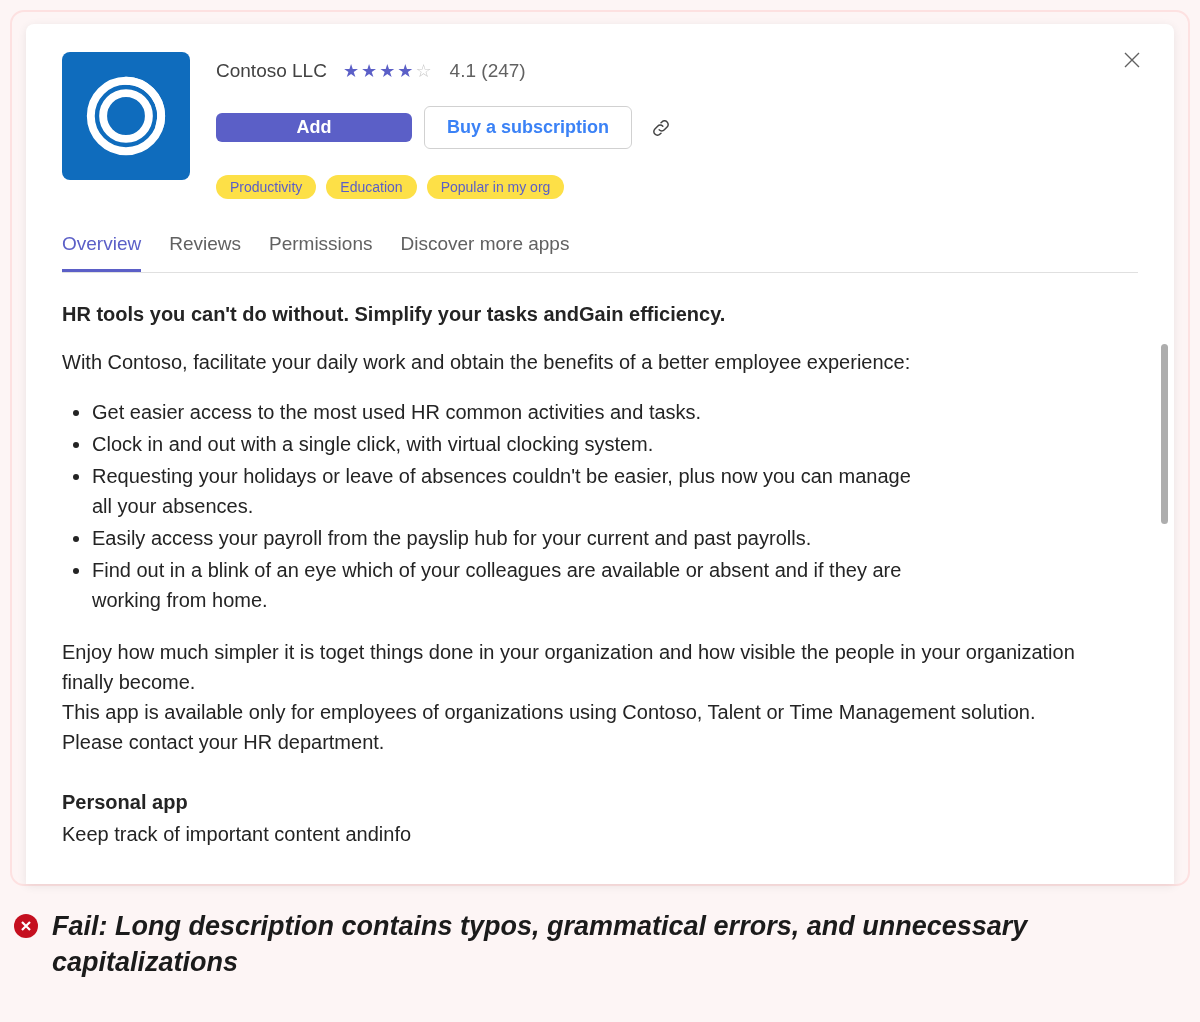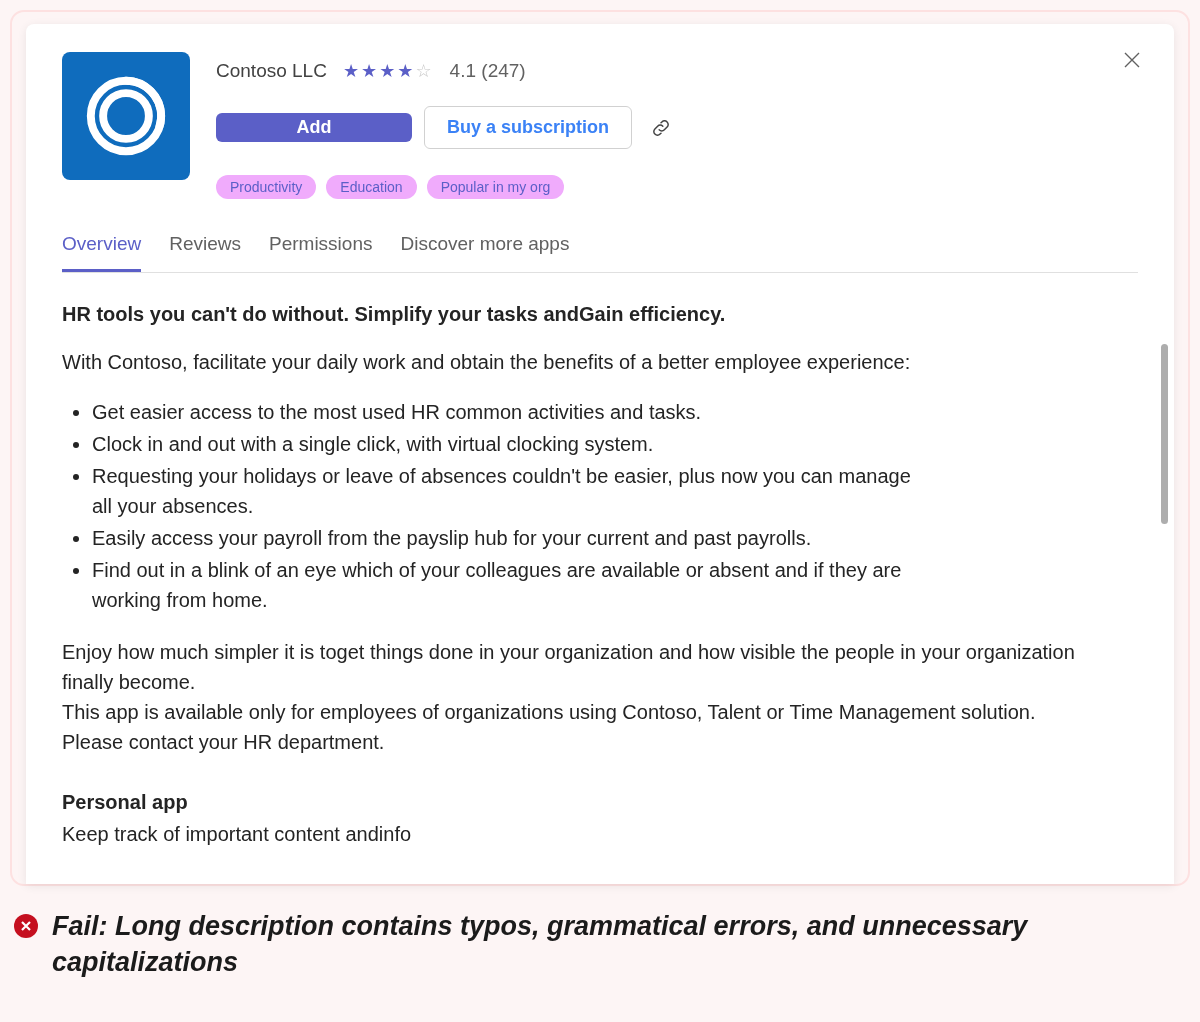--- a/index.html
+++ b/index.html
@@ -61,21 +61,21 @@
   }
   .btn-secondary {
     background:#fff; color:#3b82f6; border:1px solid #d1d1d1;
     font-size:18px; font-weight:600;
     padding:10px 22px; border-radius:6px;
     cursor:pointer;
   }
   .link-icon { color:#424242; width:22px;height:22px; margin-left:6px; }
   .tag-row { display:flex; gap:10px; margin-top:26px; }
   .tag {
-    background:#f0abfc; color:#5b5fc7;
+    background:#fde047; color:#5b5fc7;
     font-size:14px; padding:4px 14px; border-radius:14px;
   }
   .tabs-row {
     display:flex; gap:28px; margin-top:34px;
     border-bottom:1px solid #e0e0e0;
   }
   .tab {
     font-size:19px; color:#616161;
     padding:0 0 14px 0; cursor:pointer;
     border-bottom:3px solid transparent;

